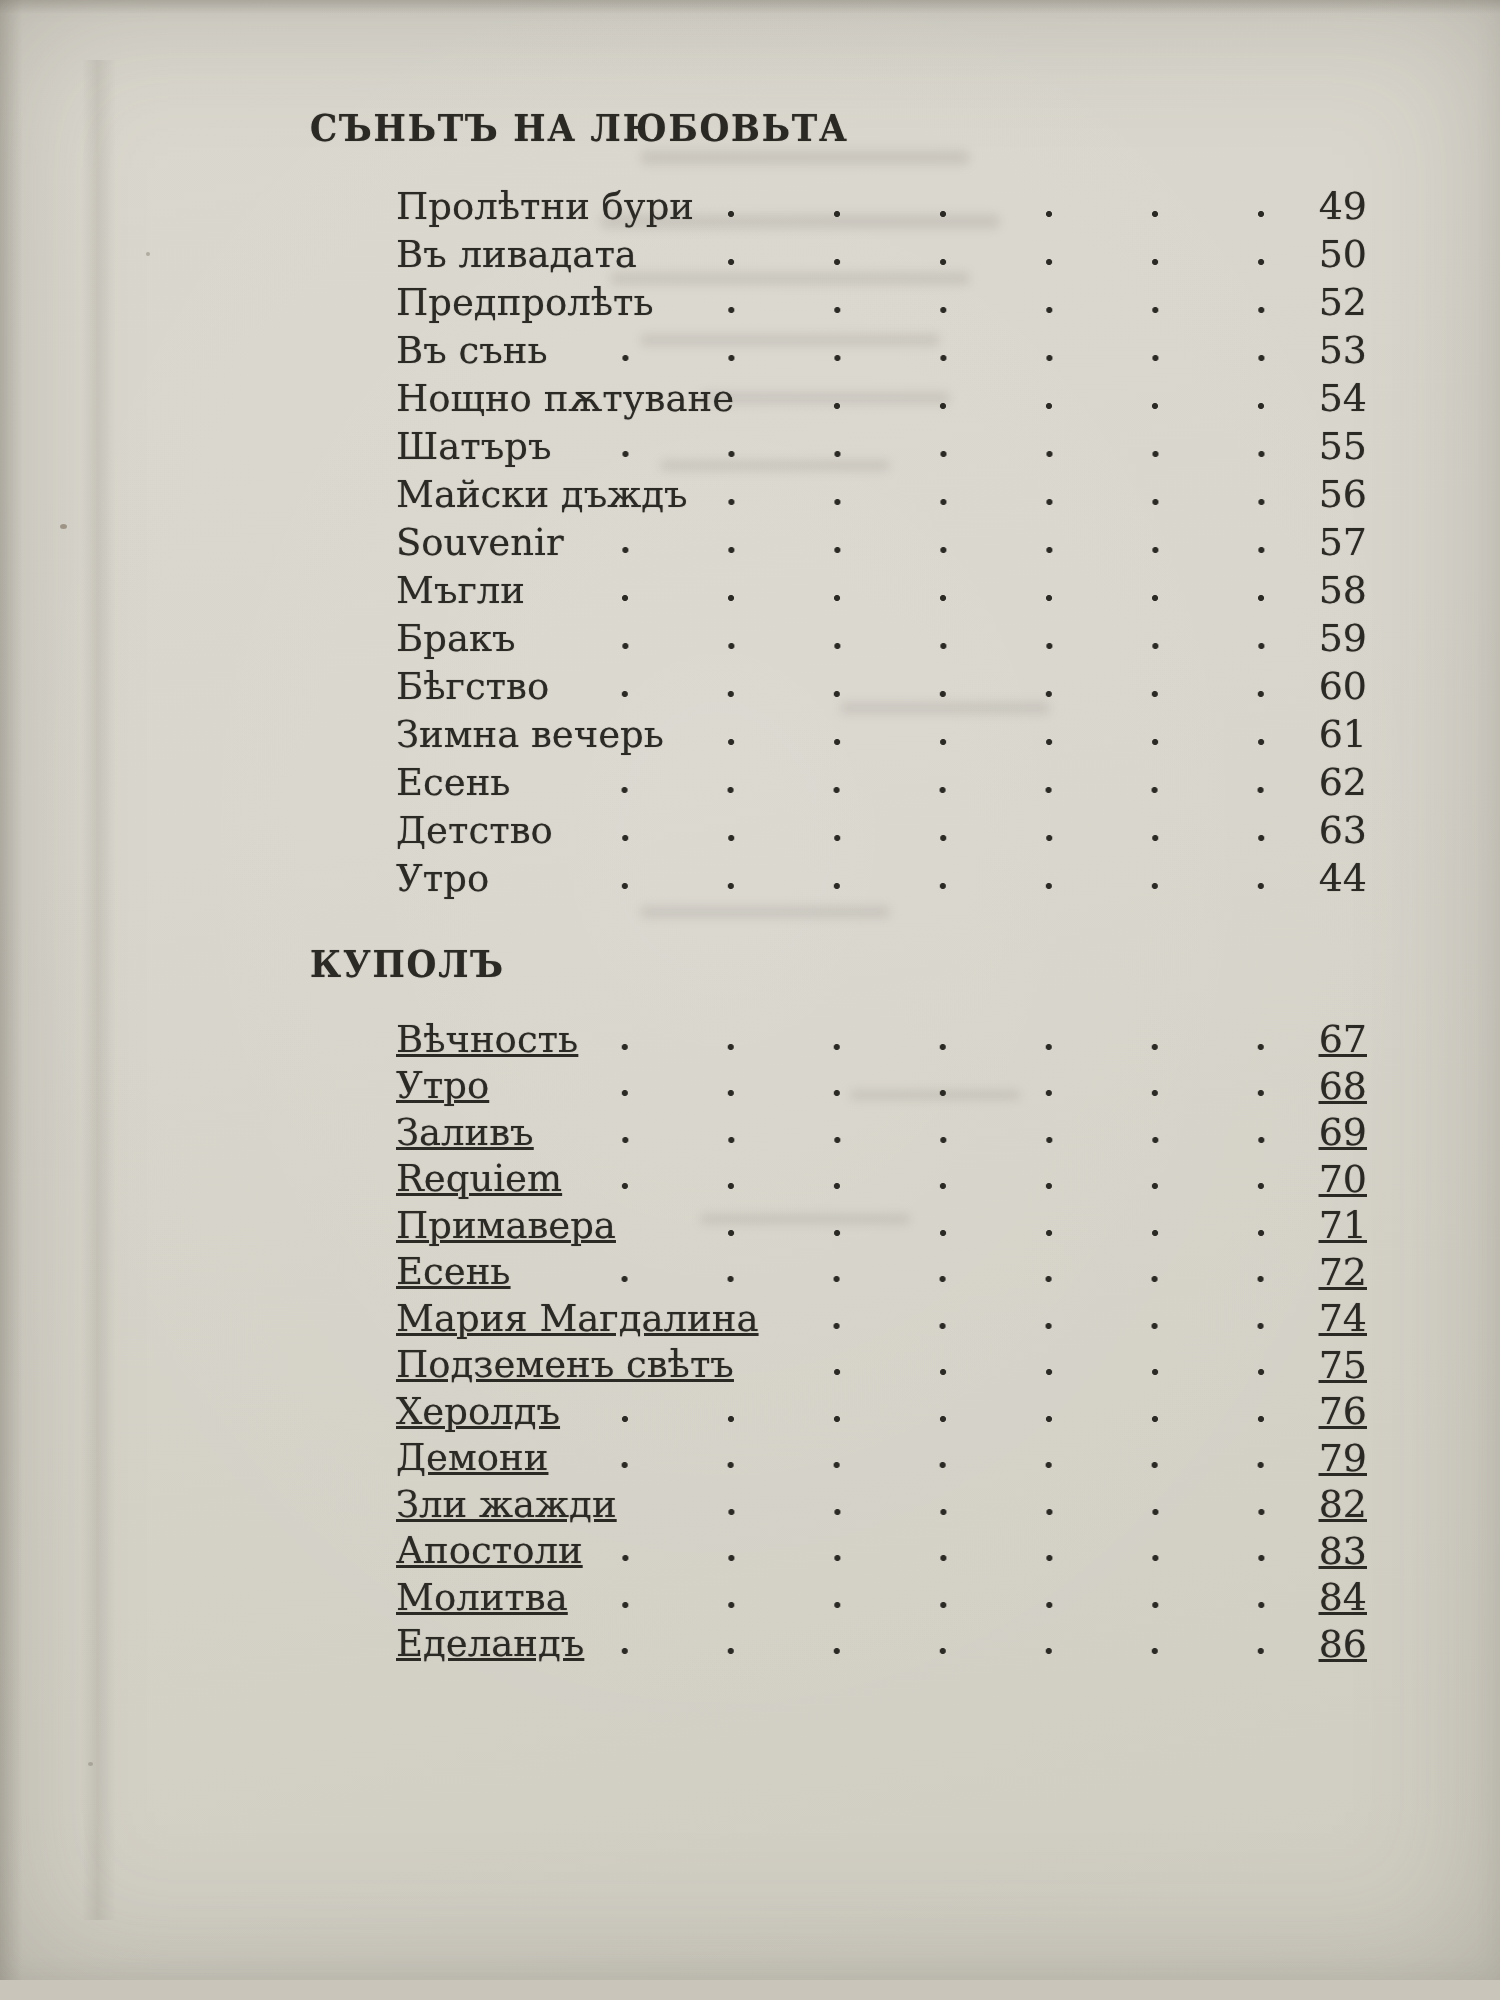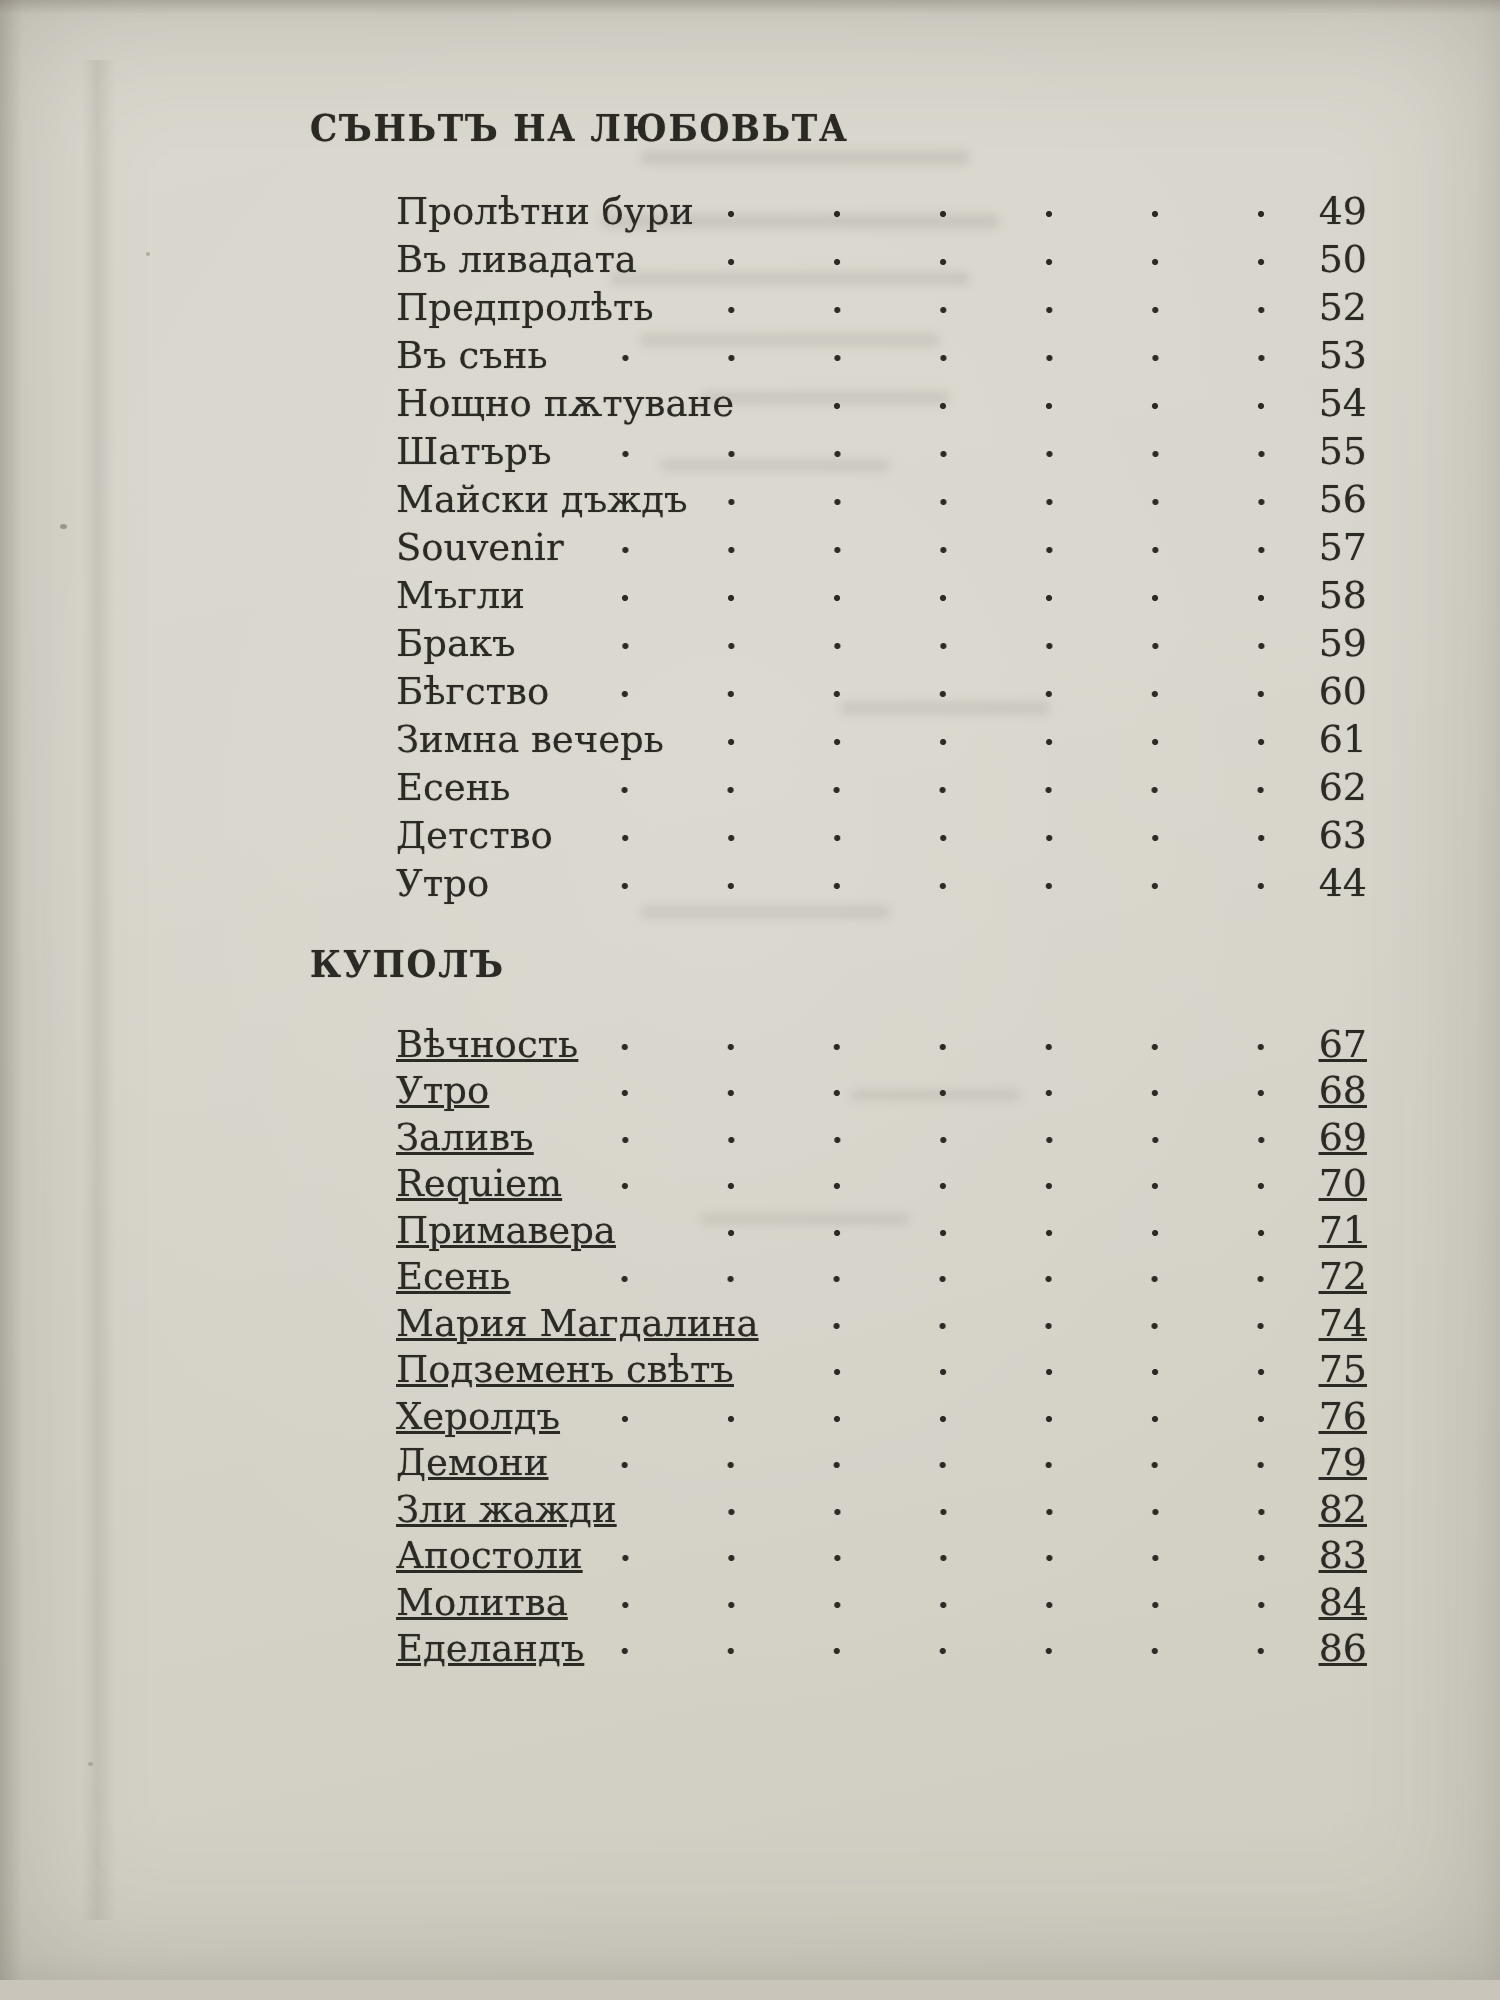--- a/index.html
+++ b/index.html
@@ -74,21 +74,21 @@
     transform:scaleX(0.90);transform-origin:left bottom;
     white-space:nowrap;
     text-shadow:0 0 1px rgba(44,42,37,0.55);
   }
   .toc-section.s1{margin-top:40px;}
   .entries{
     list-style:none;margin:32px 0 0 86px;padding:0;
   }
   .toc-section.s1 .entries{margin-top:30px;text-decoration:underline;}
   .row{
-    display:flex;align-items:flex-end;
+    display:flex;align-items:center;
     height:48px;
   }
   .toc-section.s1 .row{height:46.5px;}
   .title{
     flex:0 0 auto;white-space:nowrap;
     font-size:37px;line-height:1;
     text-shadow:0 0 1px rgba(44,42,37,0.5);
   }
   .dots{
     flex:1 1 auto;min-width:0;

